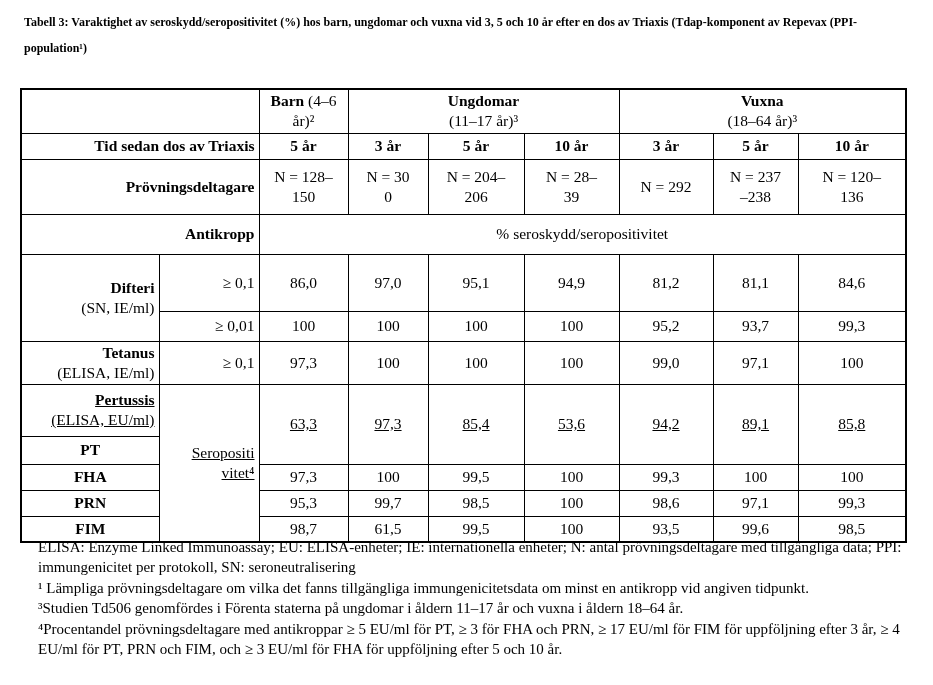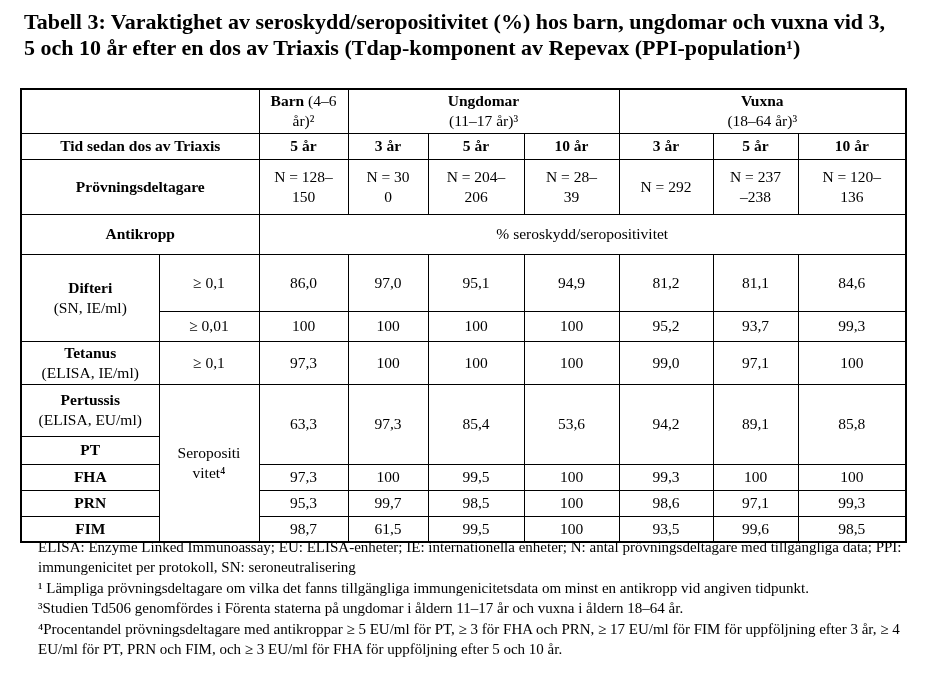--- a/index.html
+++ b/index.html
@@ -9,21 +9,21 @@
     width: 933px; height: 685px;
     background: #ffffff;
     color: #000;
     font-family: "Liberation Serif", "DejaVu Serif", serif;
     overflow: hidden;
   }
   .title {
     position: absolute;
     left: 24px; top: 9px;
     width: 868px;
-    font-size: 22px;
+    font-size: 12px;
     font-weight: bold;
     line-height: 26px;
   }
   table.tbl {
     position: absolute;
     left: 20px; top: 88px;
     width: 885px;
     border-collapse: collapse;
     table-layout: fixed;
     border: 2px solid #000;
@@ -31,28 +31,28 @@
   .tbl td {
     border: 1px solid #000;
     font-size: 15.5px;
     line-height: 20px;
     padding: 1px 4px;
     vertical-align: middle;
     overflow: hidden;
   }
   .c   { text-align: center; }
   .b   { font-weight: bold; }
-  .lab { text-align: center; padding-left: 7px; }
+  .lab { text-align: right; padding-left: 7px; }
   .pre { white-space: pre-line; }
   .top { vertical-align: top; padding-top: 5px; }
   .bot { vertical-align: bottom; padding-bottom: 4px; }
   tr.h44 { height: 44px; } tr.h26 { height: 26px; }
   tr.h55 { height: 55px; } tr.h40 { height: 40px; }
   tr.h57 { height: 57px; } tr.h30 { height: 30px; }
-  tr.h35 { height: 35px; } tr.h52 { height: 52px; }
+  tr.h35 { height: 35px; } tr.h52 { height: 52px; text-decoration: underline; }
   tr.h28 { height: 28px; }
   .footnotes {
     position: absolute;
     left: 38px; top: 537px;
     width: 897px;
     font-size: 15px;
     line-height: 20.4px;
   }
 </style>
 </head>

